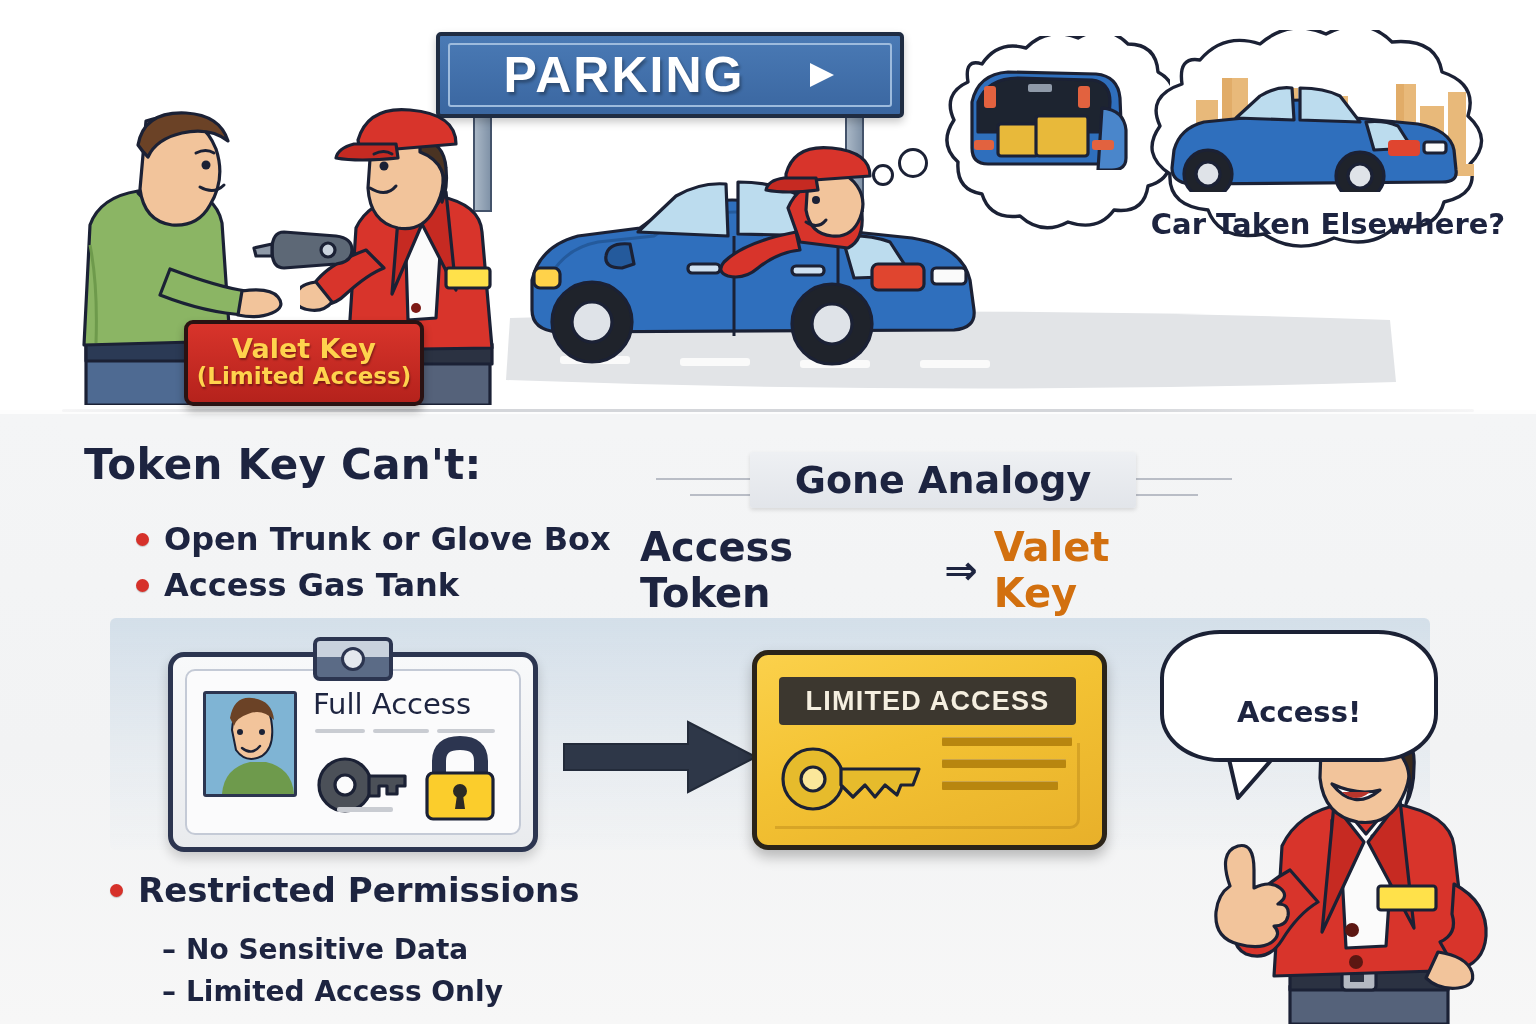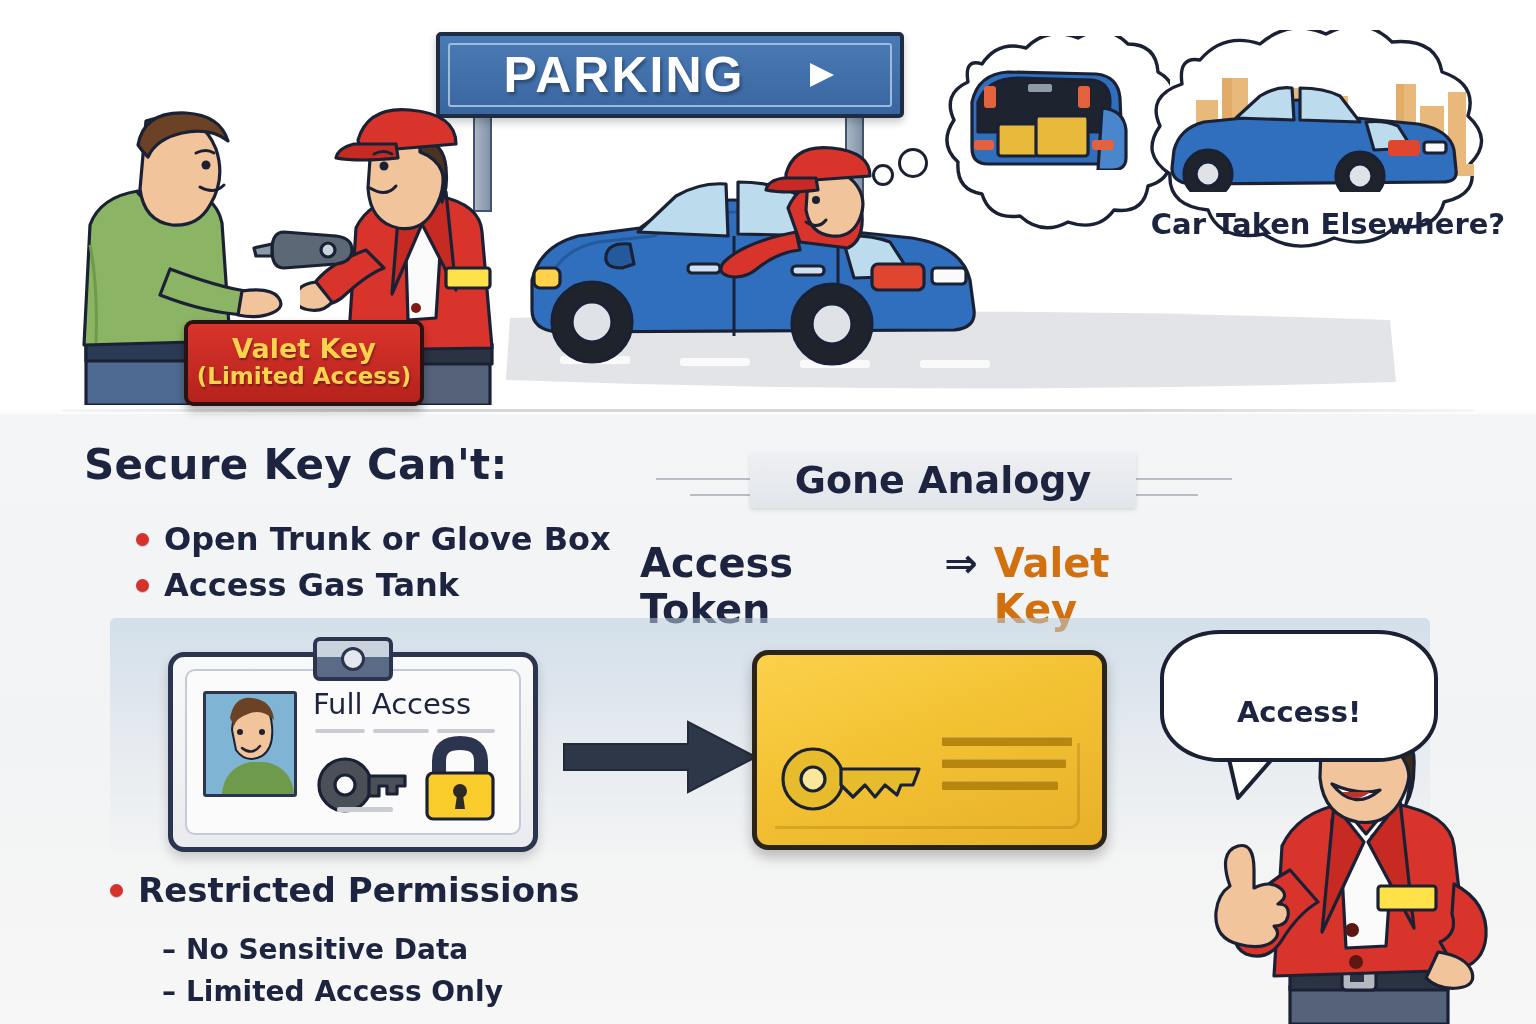--- a/index.html
+++ b/index.html
@@ -72,21 +72,21 @@
 
   
   .oauth-rule{position:absolute;height:2px;background:#b9bdc6;}
   .oauth-chip{
     position:absolute;left:750px;top:452px;width:386px;height:56px;
     background:linear-gradient(180deg,#eef0f3,#e2e5ea);
     border-radius:3px;box-shadow:0 2px 4px rgba(0,0,0,.12);
     display:flex;align-items:center;justify-content:center;
   }
   .oauth-chip-text{font-family:"DejaVu Sans",sans-serif;font-weight:bold;font-size:38px;color:#1d2440;}
-  .oauth-eq{position:absolute;left:640px;top:540px;width:560px;height:60px;display:flex;justify-content:center;gap:16px;}
+  .oauth-eq{position:absolute;left:640px;top:540px;width:560px;height:60px;display:flex;align-items:center;justify-content:center;gap:16px;}
   .eq-left{font-family:"DejaVu Sans",sans-serif;font-weight:bold;font-size:40px;color:#1d2440;}
   .eq-arrow{font-family:"DejaVu Sans",sans-serif;font-weight:bold;font-size:40px;color:#1d2440;}
   .eq-right{font-family:"DejaVu Sans",sans-serif;font-weight:bold;font-size:40px;color:#d2700f;}
 
   
   .wash{position:absolute;left:110px;top:618px;width:1320px;height:232px;
     background:linear-gradient(180deg,rgba(186,206,224,.55),rgba(205,219,232,.28) 60%,rgba(230,236,241,.1));
     border-radius:6px;filter:blur(.4px);}
 
   
@@ -316,21 +316,21 @@
     <div class="bubble-text" style="left:1150px;top:208px;width:356px;font-size:29px;">
       <span>Car Taken Elsewhere?</span>
     </div>
   </div>
 
   <div class="divider"></div>
 
   <div class="lower"></div>
   <div class="lower-round"></div>
 
-  <div class="cant-title">Secure Key Can't:</div>
+  <div class="cant-title">Token Key Can't:</div>
   <ul class="cant-list">
     <li>
       <span class="bullet"></span>
       <span class="cant-item-text">Open Trunk or Glove Box</span>
     </li>
     <li>
       <span class="bullet"></span>
       <span class="cant-item-text">Access Gas Tank</span>
     </li>
   </ul>
@@ -386,20 +386,23 @@
       <circle cx="43" cy="56" r="7" fill="#2c2a24"></circle>
       <path d="M40 60 l6 0 l2 14 l-10 0z" fill="#2c2a24"></path>
     </svg>
   </div>
 
   <svg class="big-arrow" viewBox="0 0 200 78">
     <path d="M4 26 L128 26 L128 4 L196 39 L128 74 L128 52 L4 52 Z" fill="#2e3748" stroke="#232b3a" stroke-width="2"></path>
   </svg>
 
   <div class="gold-card">
+    <div class="gold-band">
+      <span class="gold-band-text">LIMITED ACCESS</span>
+    </div>
     <svg style="position:absolute;left:22px;bottom:24px;" width="170" height="84" viewBox="0 0 170 84">
       <path d="M34 42 m-30 0 a30 30 0 1 0 60 0 a30 30 0 1 0 -60 0" fill="#e6bb2c" class="outline"></path>
       <circle cx="34" cy="42" r="12" fill="#fbe79a" class="outline"></circle>
       <path d="M62 32 l78 0 l-6 16 l-12 0 l-4 10 l-12 -10 l-10 12 l-10 -12 l-12 12 l-12 -12z" fill="#e6bb2c" class="outline"></path>
     </svg>
     <div class="gold-lines">
       <span style="width:130px;"></span>
         <span style="width:124px;"></span>
         <span style="width:116px;"></span>
     </div>

